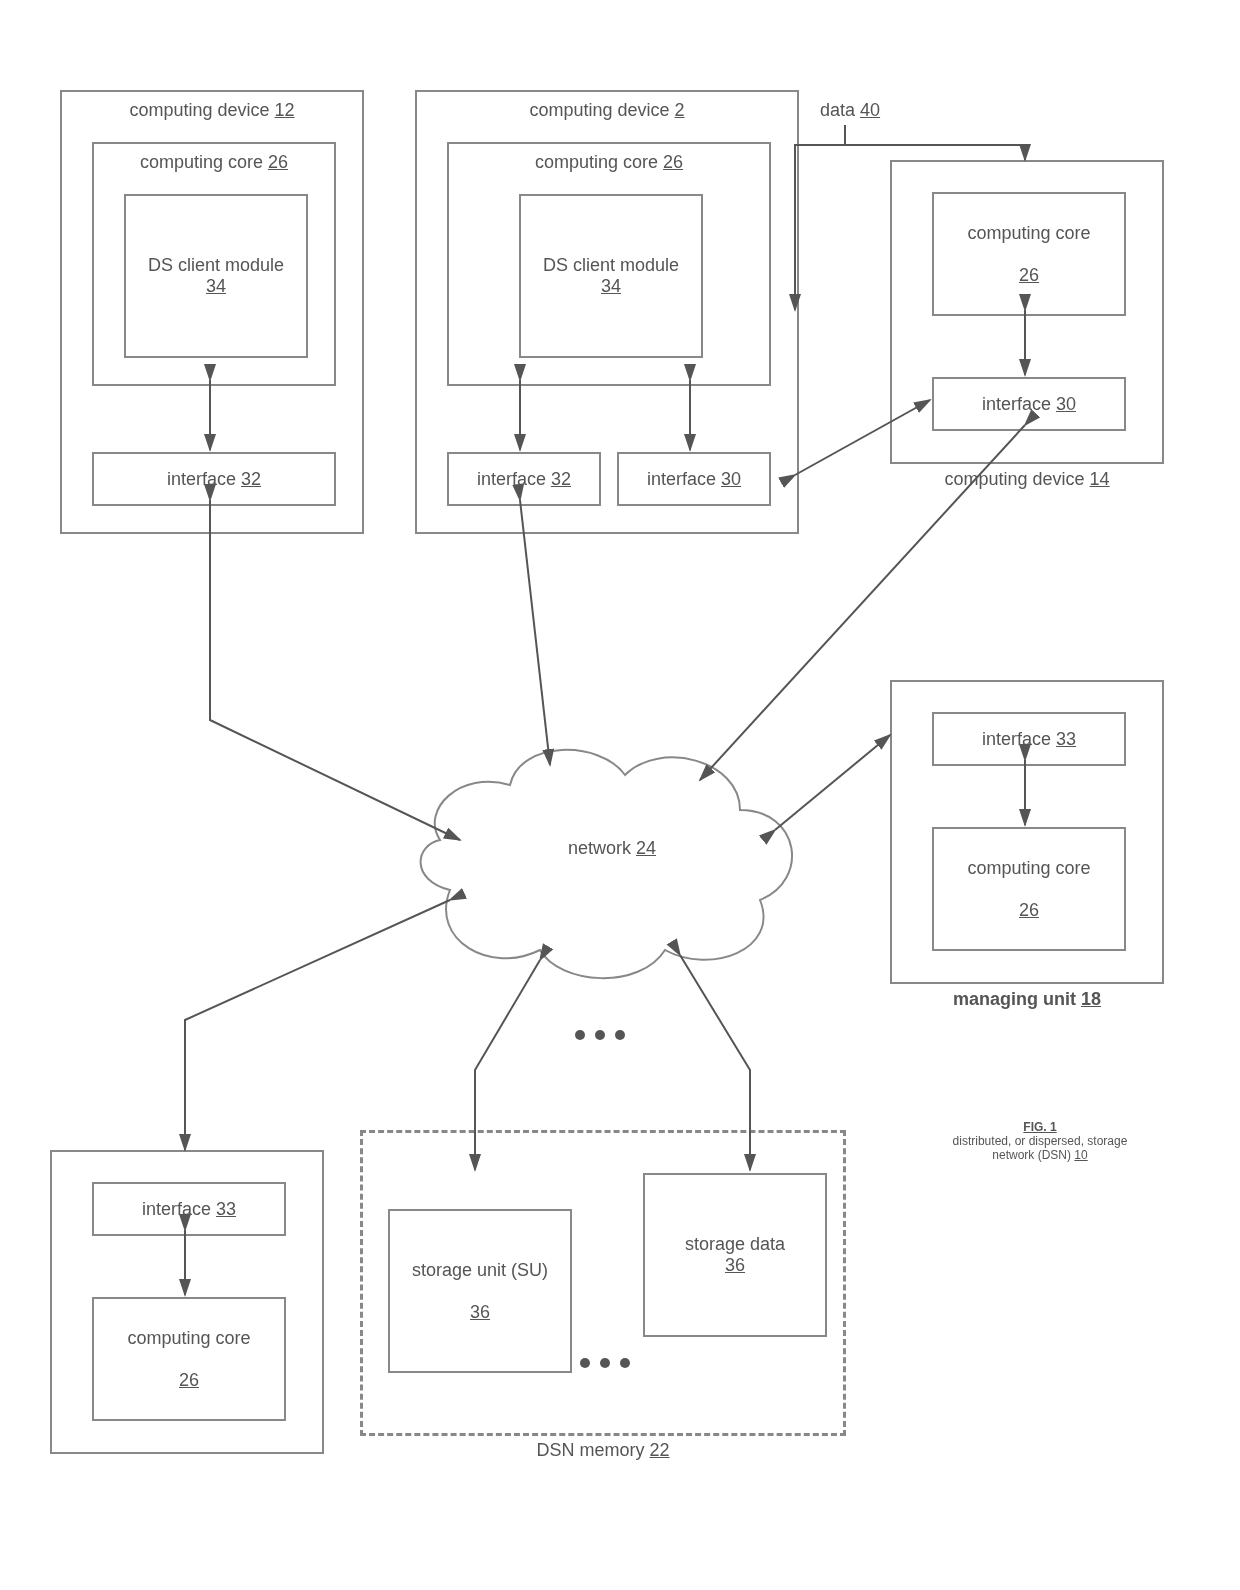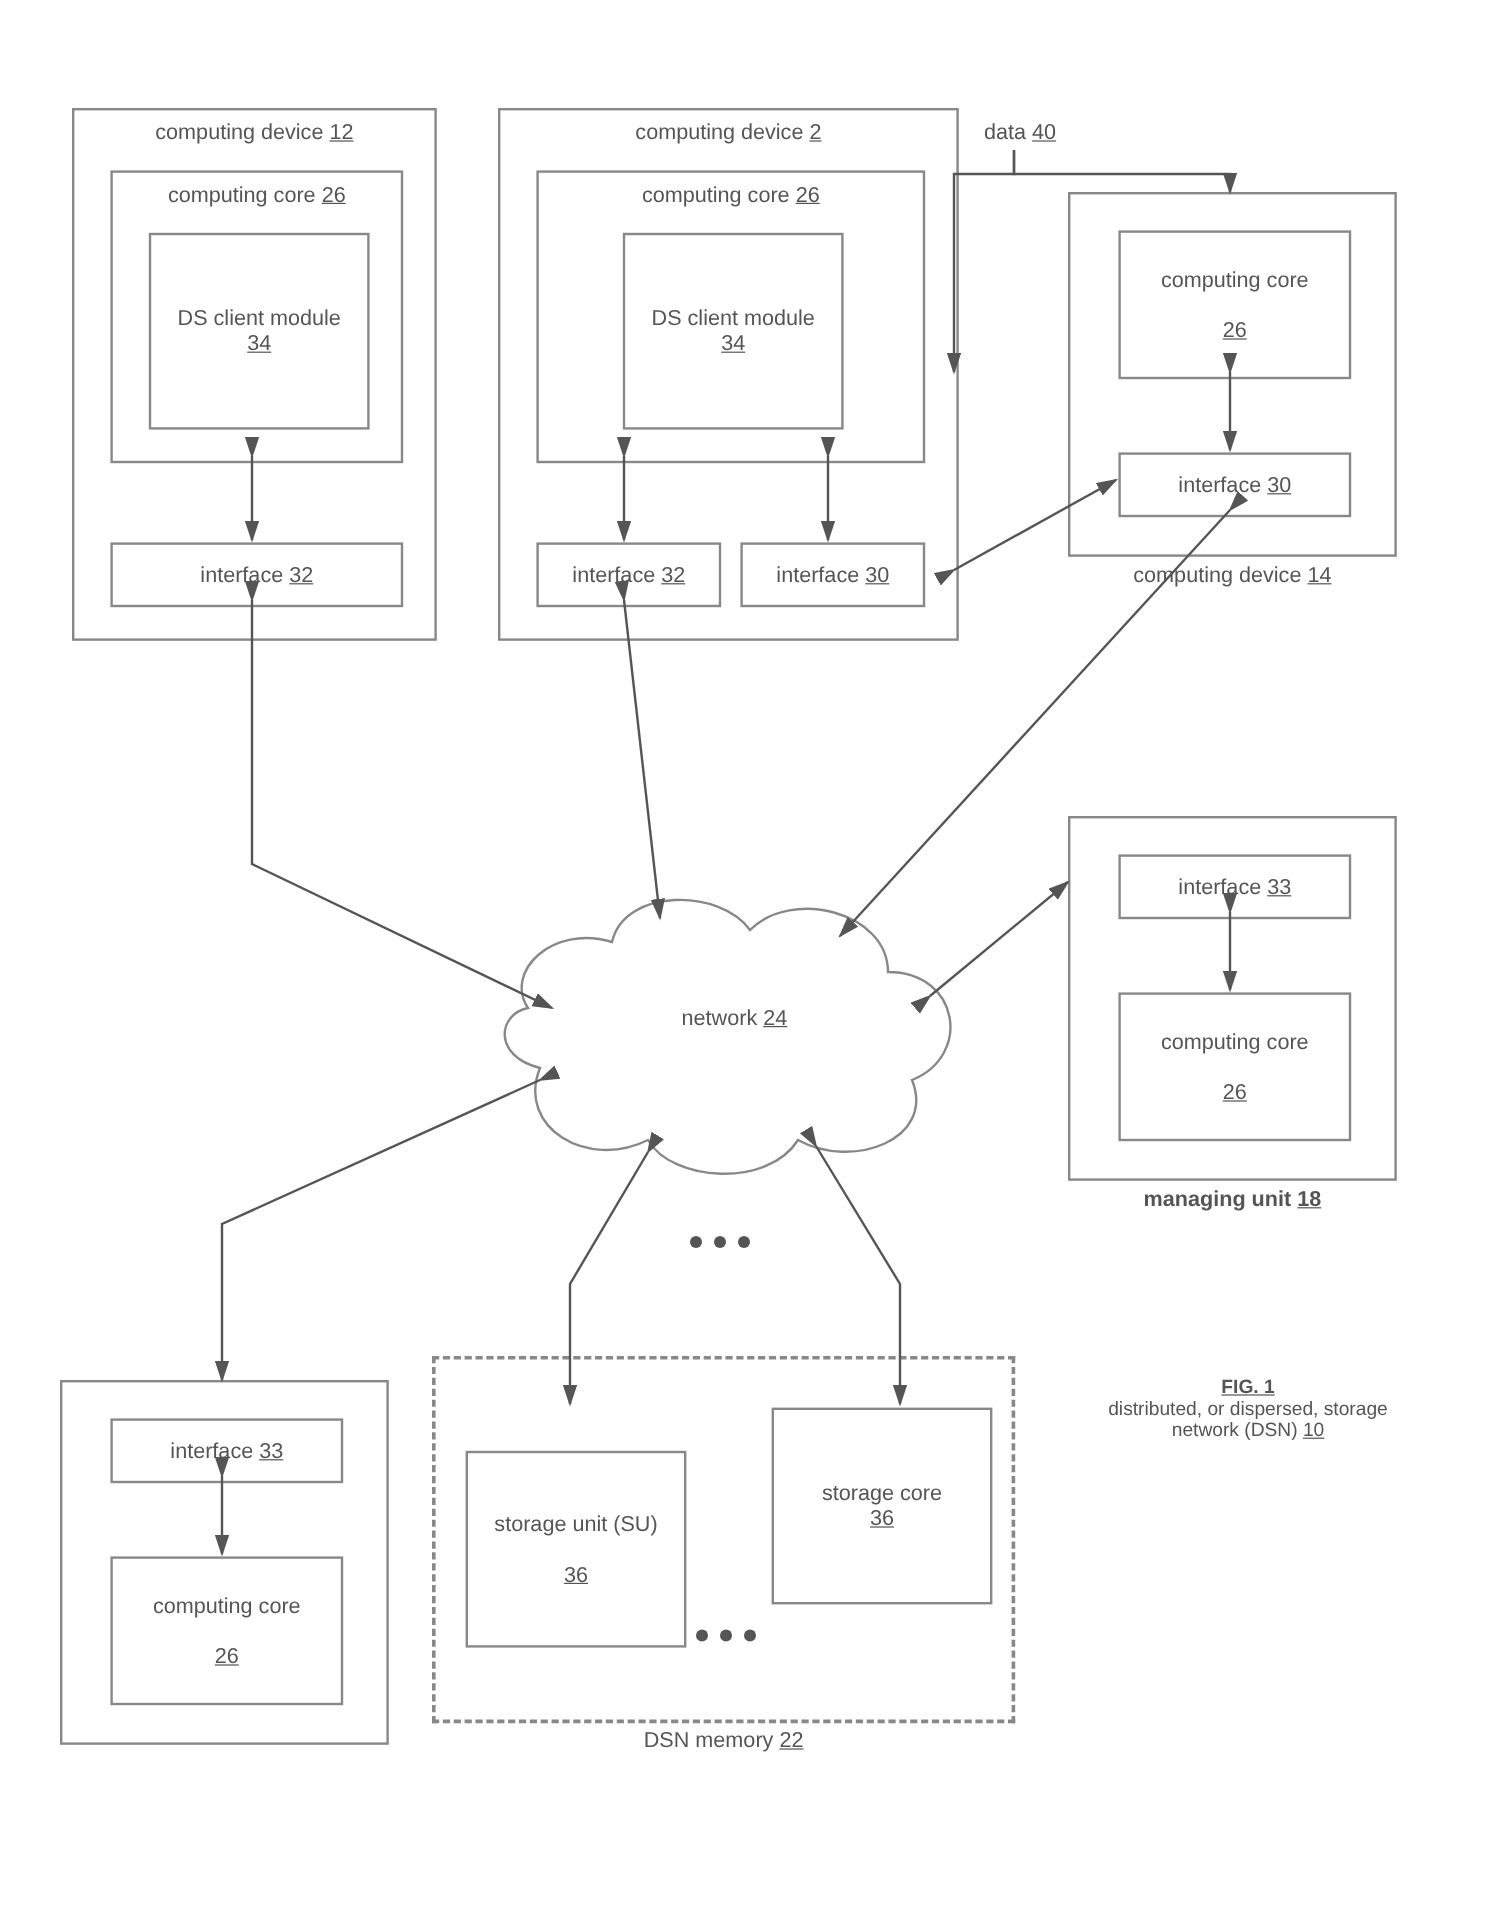--- a/index.html
+++ b/index.html
@@ -149,40 +149,40 @@
     </div>
   </div>
 
   <div class="box dashed" style="left:340px; top:1110px; width:480px; height:300px;">
     <div class="box" style="left:25px; top:40px; width:180px; height:160px;margin-top:36px;">
       <span>storage unit (SU)</span>
         <br>
         <span class="ref">36</span>
     </div>
     <div class="box" style="left:280px; top:40px; width:180px; height:160px;">
-      <span>storage core</span> 
+      <span>storage data</span> 
         <span class="ref">36</span>
     </div>
     <div class="dots" style="left:217px; top:225px;">
       <div class="dot"></div>
         <div class="dot"></div>
         <div class="dot"></div>
     </div>
     <div class="label" style="bottom:-28px; left:0; right:0;text-align:center;">
       <span>DSN memory</span> <span class="ref">22</span>
     </div>
   </div>
 
   <div class="dots" style="left:555px; top:1010px;">
     <div class="dot"></div>
       <div class="dot"></div>
       <div class="dot"></div>
   </div>
 
-  <div class="label" style="left:870px; top:1100px; width:300px; text-align:center; font-size:16px;margin-top:28px;">
+  <div class="label" style="left:870px; top:1100px; width:300px; text-align:center; font-size:12px;">
     <b><u><span>FIG. 1</span></u></b><br>
     <span>distributed, or dispersed, storage</span><br>
     <span>network (DSN)</span> <span class="ref">10</span>
   </div>
 
   <svg class="connectors">
     <defs>
       <marker id="arrow" markerWidth="10" markerHeight="10" refX="8" refY="3" orient="auto" markerUnits="strokeWidth">
         <path d="M0,0 L0,6 L9,3 z" fill="#555"></path>
       </marker>

